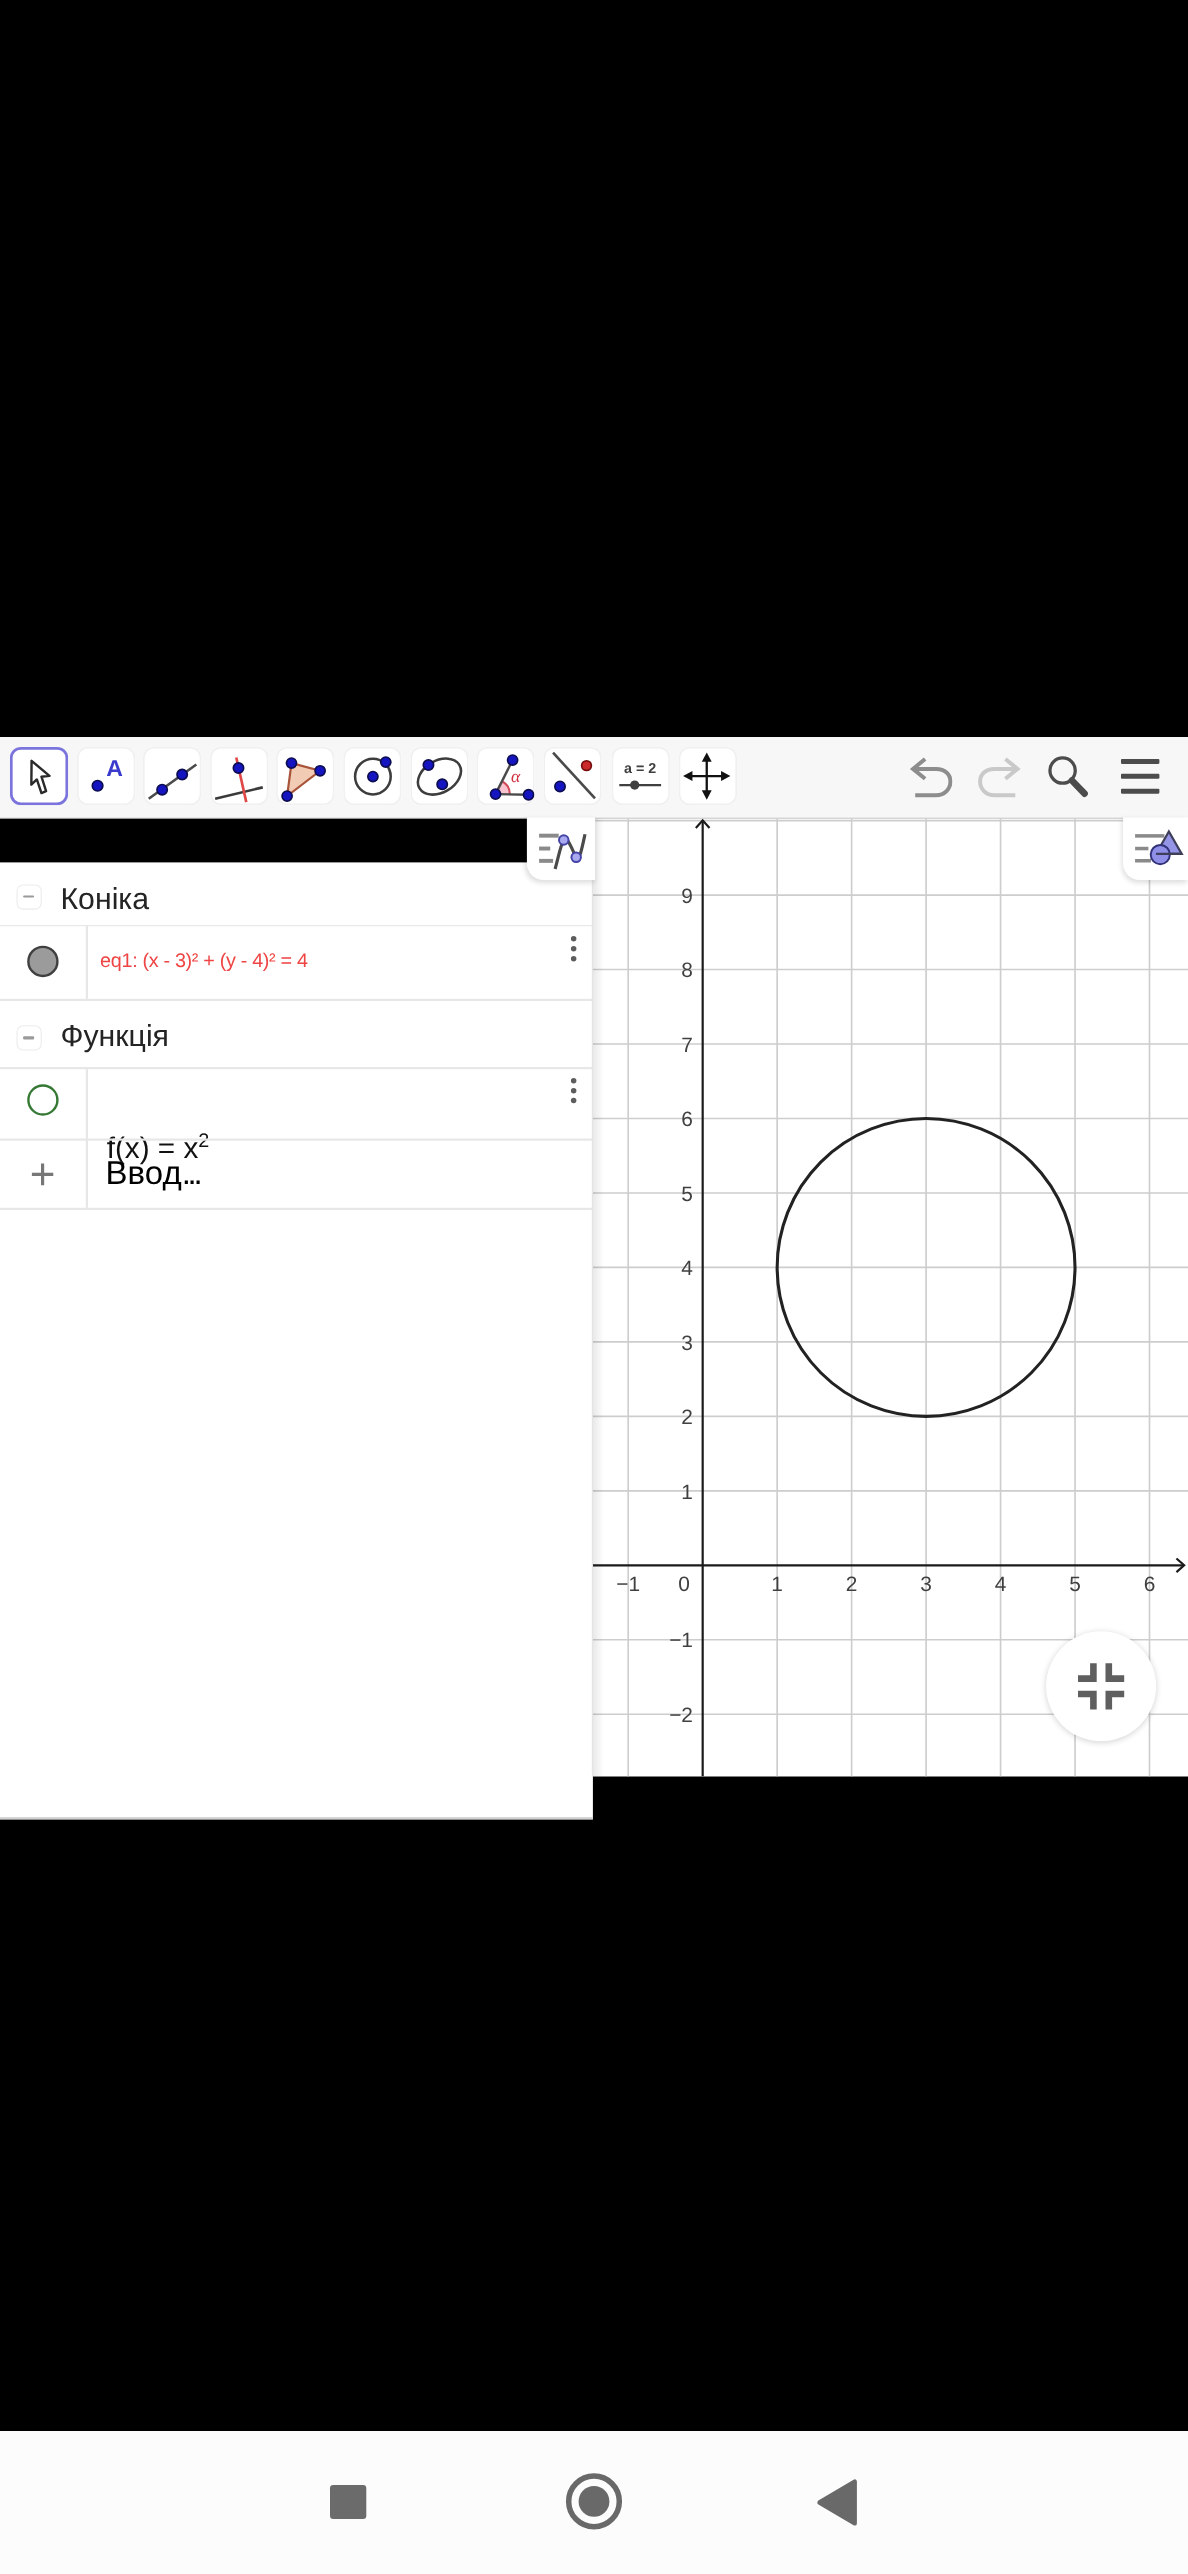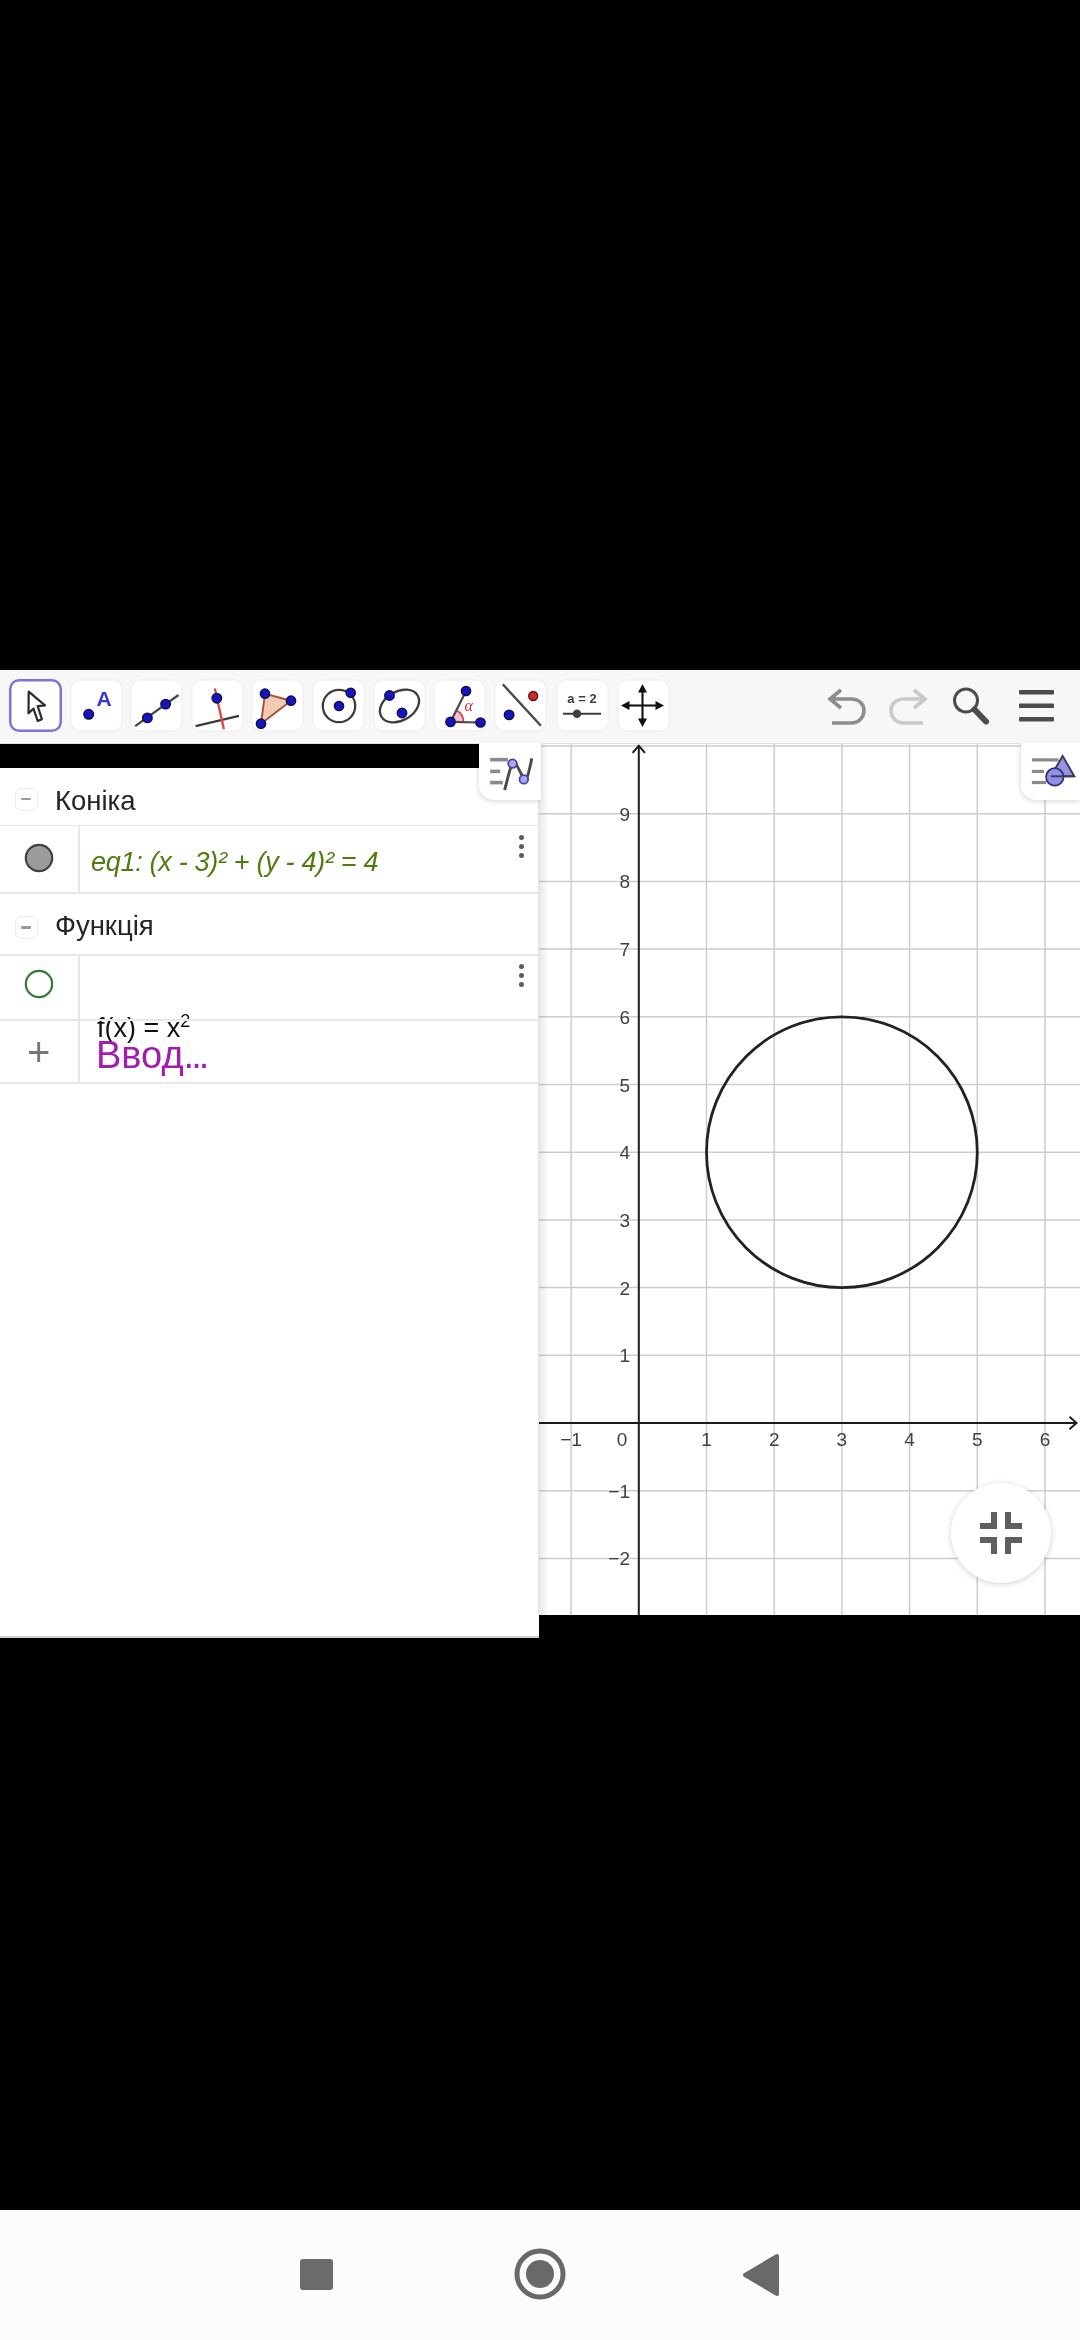--- a/index.html
+++ b/index.html
@@ -1,21 +1,21 @@
 <!DOCTYPE html>
 <html><head>
 <meta charset="utf-8">
 <style>
   html,body{margin:0;padding:0;}
   body{width:1080px;height:2340px;background:#000;font-family:"Liberation Sans",sans-serif;position:relative;overflow:hidden;}
   #toolbar{position:absolute;top:670px;left:0;width:1080px;height:73px;background:#f7f7f7;border-bottom:1.5px solid #e2e2e2;}
   .tbtn{position:absolute;top:9px;width:53px;height:53px;background:#fff;box-shadow:inset 0 0 0 1.5px #f0f0f0;border-radius:10px;}
   .tbtn.sel{box-shadow:inset 0 0 0 2.5px #7b74dc;}
   .tbtn svg{position:absolute;left:0;top:0;}
-  #panel{position:absolute;top:768px;left:0;width:539px;height:870px;background:#fff;border-bottom:2px solid #cfcfcf;box-sizing:border-box;}
+  #panel{position:absolute;top:784px;left:0;width:539px;height:870px;background:#fff;border-bottom:2px solid #cfcfcf;box-sizing:border-box;}
   .hsep{position:absolute;left:0;width:539px;height:1.5px;background:#e7e7e7;}
   .vsep{position:absolute;left:78px;width:1.5px;background:#e7e7e7;}
   .minusbox{position:absolute;left:15px;width:23px;height:23px;border:1.5px solid #ececec;border-radius:6px;box-sizing:border-box;}
   .minusbox:after{content:"";position:absolute;left:5px;top:9px;width:10px;height:2.5px;background:#9a9a9a;border-radius:1px;}
   .hdrtxt{position:absolute;left:55px;font-size:27.5px;color:#242424;}
   .dots{position:absolute;left:519px;}
   .dots span{display:block;width:5.2px;height:5.2px;border-radius:50%;background:#5d5d5d;margin-bottom:3.7px;}
   #gfx{position:absolute;top:744px;left:539px;width:541px;height:871px;background:#fff;}
   #gfxshadow{position:absolute;top:744px;left:539px;width:10px;height:871px;background:linear-gradient(to right,rgba(0,0,0,0.09),rgba(0,0,0,0));}
   #stylebtn-g{position:absolute;top:743px;left:1021px;width:59px;height:57px;background:#fff;border-radius:0 0 0 15px;box-shadow:-1px 2px 5px rgba(0,0,0,0.13);}
@@ -149,21 +149,21 @@
 <div id="panel">
 
   <div class="minusbox" style="top:19.5px;"></div>
   <div class="hdrtxt" style="top:17px;">Коніка</div>
   <div class="hsep" style="top:56.5px;"></div>
 
   <div class="vsep" style="top:56.5px;height:67.5px;"></div>
   <svg style="position:absolute;left:24px;top:75px;" width="30" height="30">
       <circle cx="15" cy="15" r="13.2" fill="#9b9b9b" stroke="#404040" stroke-width="2.2"></circle>
     </svg>
-  <div style="position:absolute;left:91px;top:79px;font-size:27px;letter-spacing:-0.3px;color:#4d7c0f;font-style:italic;">eq1: (x - 3)² + (y - 4)² = 4</div>
+  <div style="position:absolute;left:91px;top:79px;font-size:18px;letter-spacing:-0.3px;color:#ef4444;">eq1: (x - 3)² + (y - 4)² = 4</div>
   <div class="dots" style="top:67px;">
       <span></span>
       <span></span>
       <span></span>
     </div>
   <div class="hsep" style="top:124px;"></div>
 
   <div class="minusbox" style="top:148px;"></div>
   <div class="hdrtxt" style="top:142px;text-align:center;">Функція</div>
   <div class="hsep" style="top:186px;"></div>
@@ -175,21 +175,21 @@
   <div style="position:absolute;left:97px;top:201px;font-size:27px;color:#111;margin-top:42px;">f(x) = x<sup style="font-size:18px;">2</sup></div>
   <div class="dots" style="top:196px;">
       <span></span>
       <span></span>
       <span></span>
     </div>
   <div class="hsep" style="top:251px;"></div>
 
   <div class="vsep" style="top:251px;height:63px;"></div>
   <div style="position:absolute;left:27px;top:262px;font-size:40px;font-weight:300;color:#777;">+</div>
-  <div style="position:absolute;left:96px;top:266px;font-size:38px;color:#a21caf;">Ввод<span style="letter-spacing:-3px;">...</span></div>
+  <div style="position:absolute;left:96px;top:266px;font-size:30px;color:#000000;">Ввод<span style="letter-spacing:-3px;">...</span></div>
   <div class="hsep" style="top:314px;"></div>
 </div>
 
 <div id="gfx">
   <svg width="541" height="871" viewBox="0 0 541 871">
     <g stroke="#cdcdcd" stroke-width="1.5">
       <line x1="32.1" y1="0" x2="32.1" y2="871"></line>
       <line x1="167.5" y1="0" x2="167.5" y2="871"></line>
       <line x1="235.2" y1="0" x2="235.2" y2="871"></line>
       <line x1="302.9" y1="0" x2="302.9" y2="871"></line>

